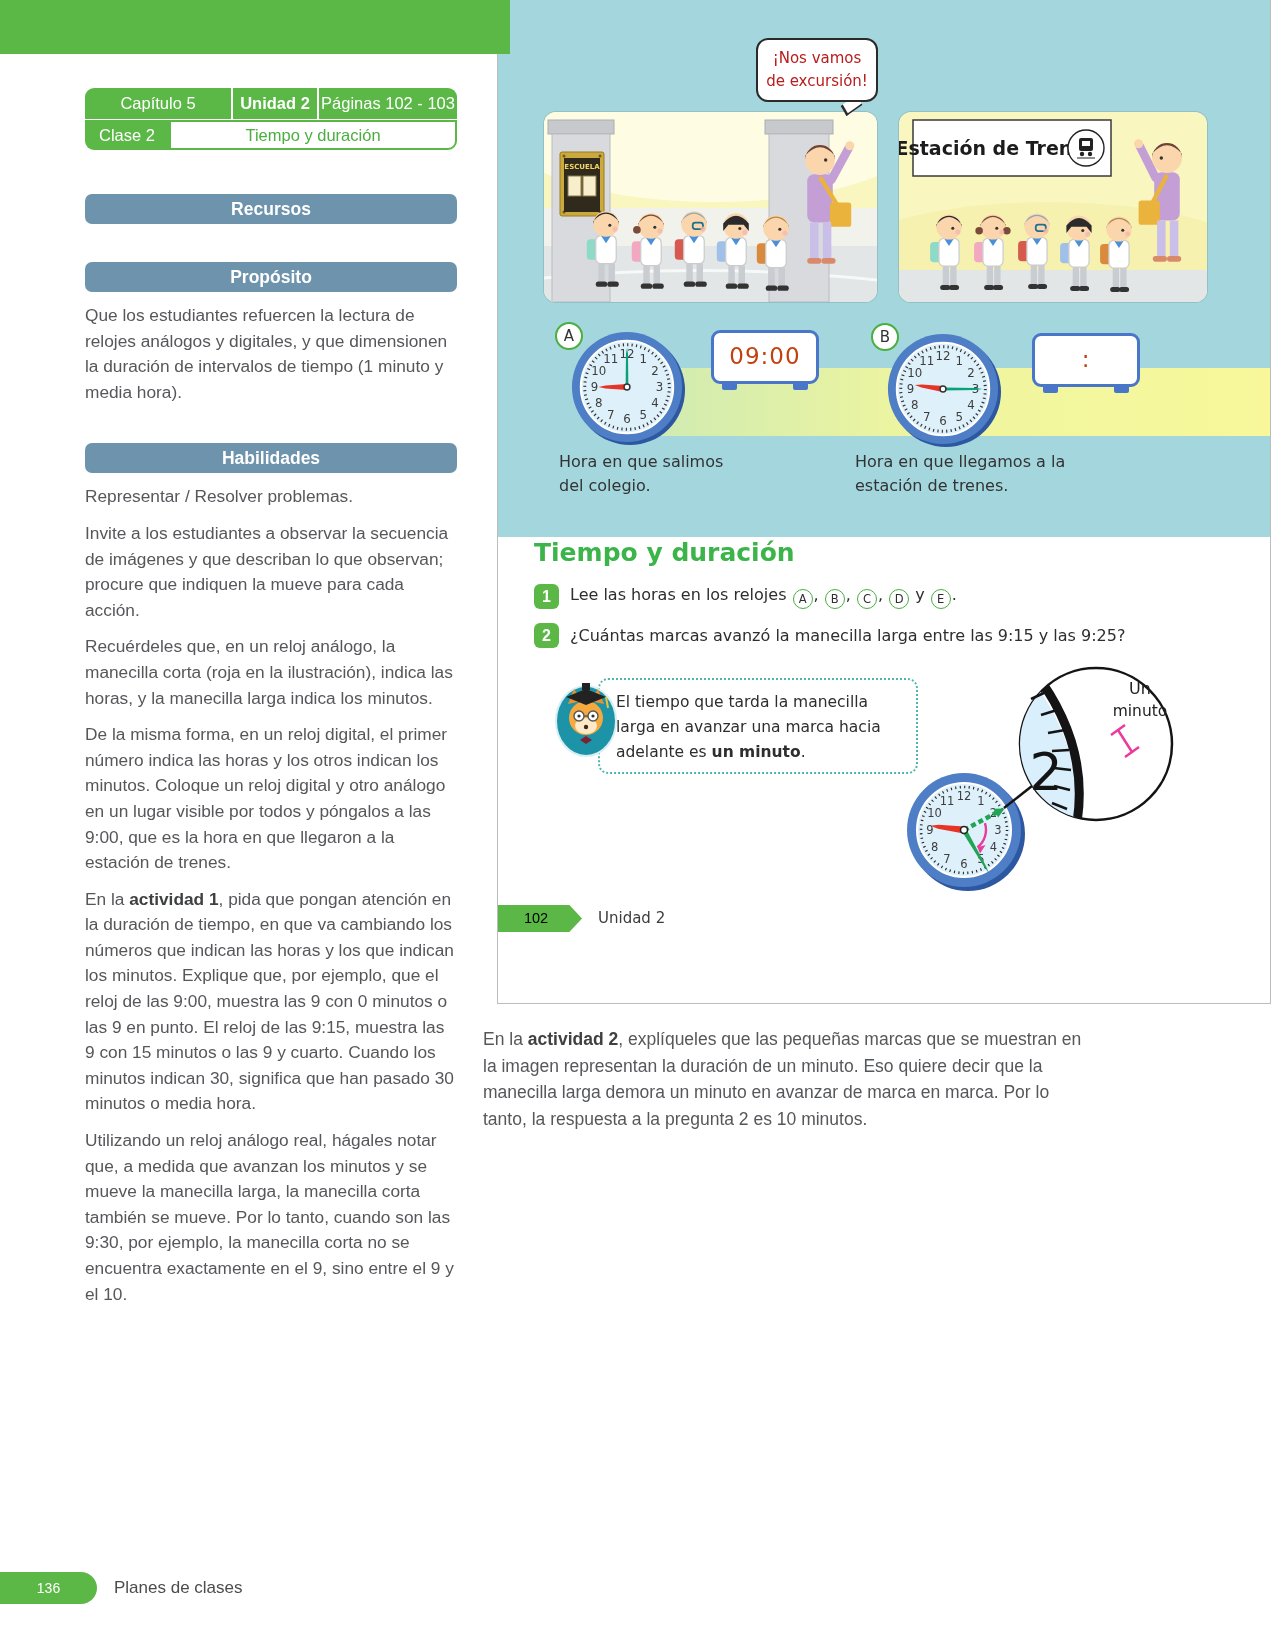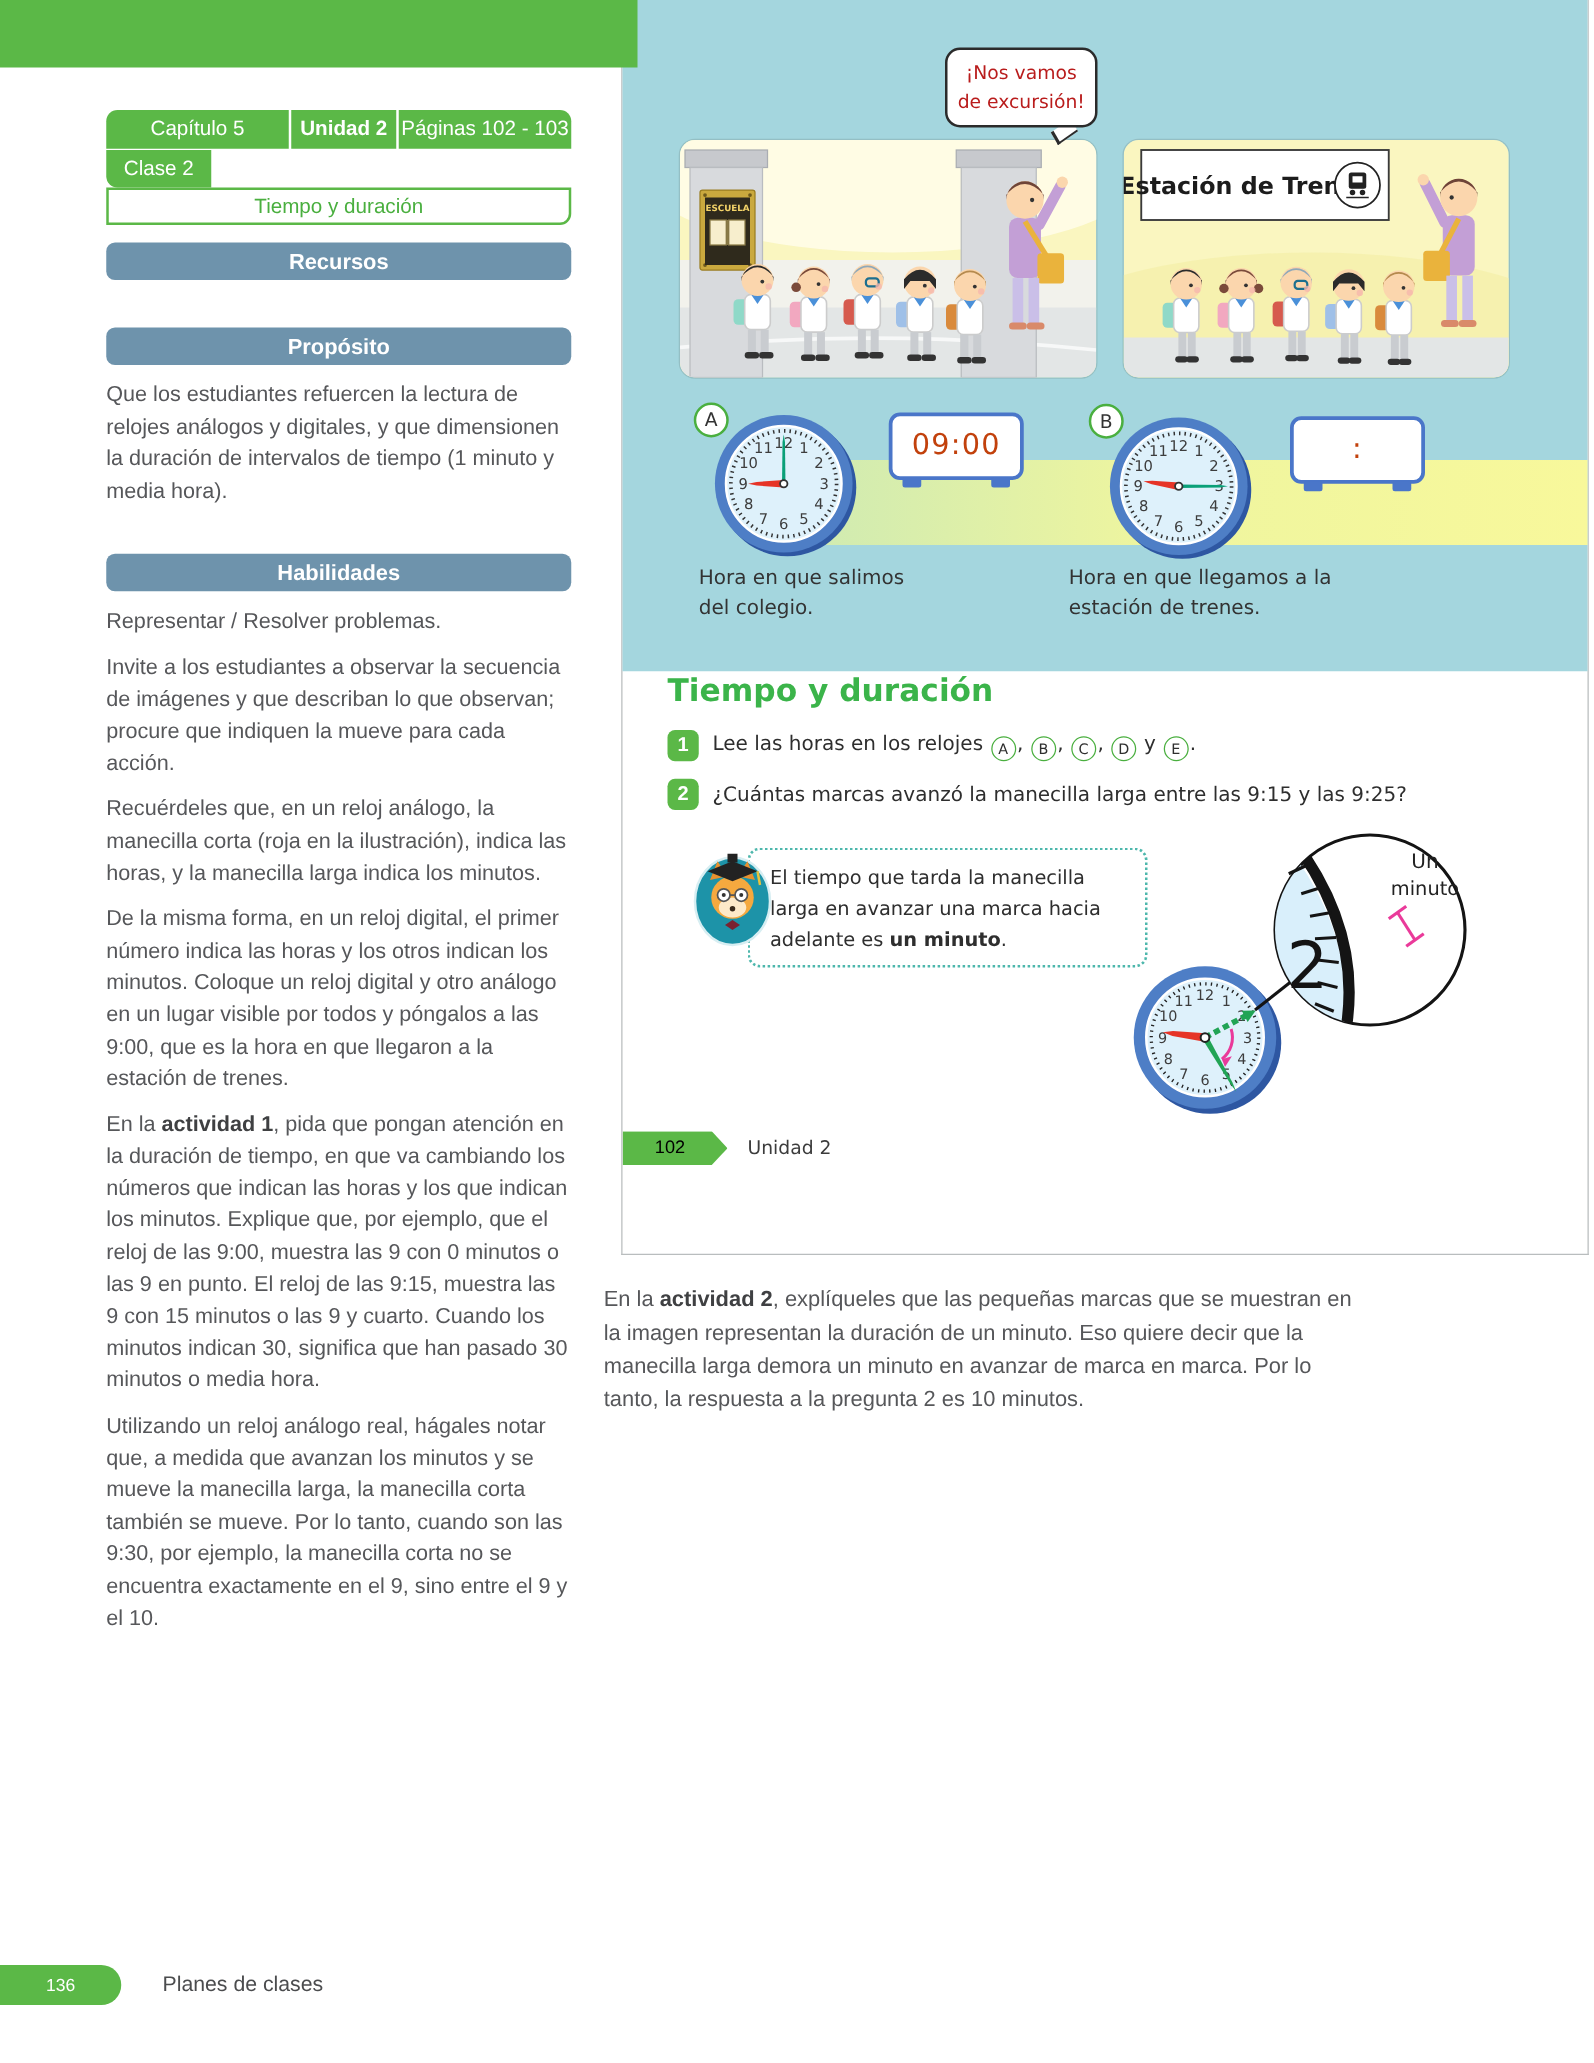--- a/index.html
+++ b/index.html
@@ -61,38 +61,38 @@
   .punit{position:absolute;left:100px;top:905px;font-family:"DejaVu Sans",sans-serif;
          font-size:15px;color:#3c3c3c;line-height:27px;}
 
   
   .leftcol{position:absolute;left:85px;top:88px;width:372px;z-index:7;}
   .ht-r1{display:flex;height:31px;}
   .ht-r1 .c{background:#5bb847;color:#fff;font-size:16.5px;text-align:center;line-height:31px;}
   .ht-c1{width:146px;border-top-left-radius:9px;margin-right:2px;}
   .ht-c2{width:84px;font-weight:bold;margin-right:2px;}
   .ht-c3{flex:1;border-top-right-radius:9px;}
-  .ht-r2{display:flex;height:30px;margin-top:1px;flex-direction:column;}
+  .ht-r2{display:flex;height:30px;margin-top:1px;}
   .ht-clase{width:84px;background:#5bb847;color:#fff;border-bottom-left-radius:9px;
             text-align:center;line-height:30px;font-size:16.5px;}
   .ht-topic{flex:1;background:#fff;border:2px solid #5bb847;border-bottom-right-radius:9px;
             color:#4aaf3f;text-align:center;line-height:26px;font-size:16.5px;box-sizing:border-box;}
   .secbar{margin-top:38px;height:30px;background:#6e93ac;border-radius:7px;color:#fff;
           font-size:17.5px;font-weight:bold;text-align:center;line-height:30px;}
   .secbar.first{margin-top:44px;}
   .leftcol p{margin:11px 0 3px 0;font-size:17.3px;line-height:1.48;color:#56575a;}
   .leftcol p b{color:#3f4042;}
 
   .bottom-note{position:absolute;left:483px;top:1026px;width:612px;font-size:17.5px;
                line-height:1.52;color:#56575a;z-index:2;}
   .bottom-note b{color:#3f4042;}
 
   .fpill{position:absolute;left:0;top:1572px;width:97px;height:32px;background:#5bb847;
          border-radius:0 16px 16px 0;color:#fff;text-align:center;line-height:32px;font-size:14px;}
-  .flabel{position:absolute;left:130px;top:1572px;line-height:32px;font-size:17px;color:#4b4c4e;}
+  .flabel{position:absolute;left:114px;top:1572px;line-height:32px;font-size:17px;color:#4b4c4e;}
 
   svg text{font-family:"DejaVu Sans",sans-serif;}
   .numtxt{fill:#3d3d3d;font-size:12px;text-anchor:middle;}
   .numtxt2{fill:#3d3d3d;font-size:11.5px;text-anchor:middle;}
 </style>
 </head>
 <body>
 
 <div class="topbar"></div>
 

